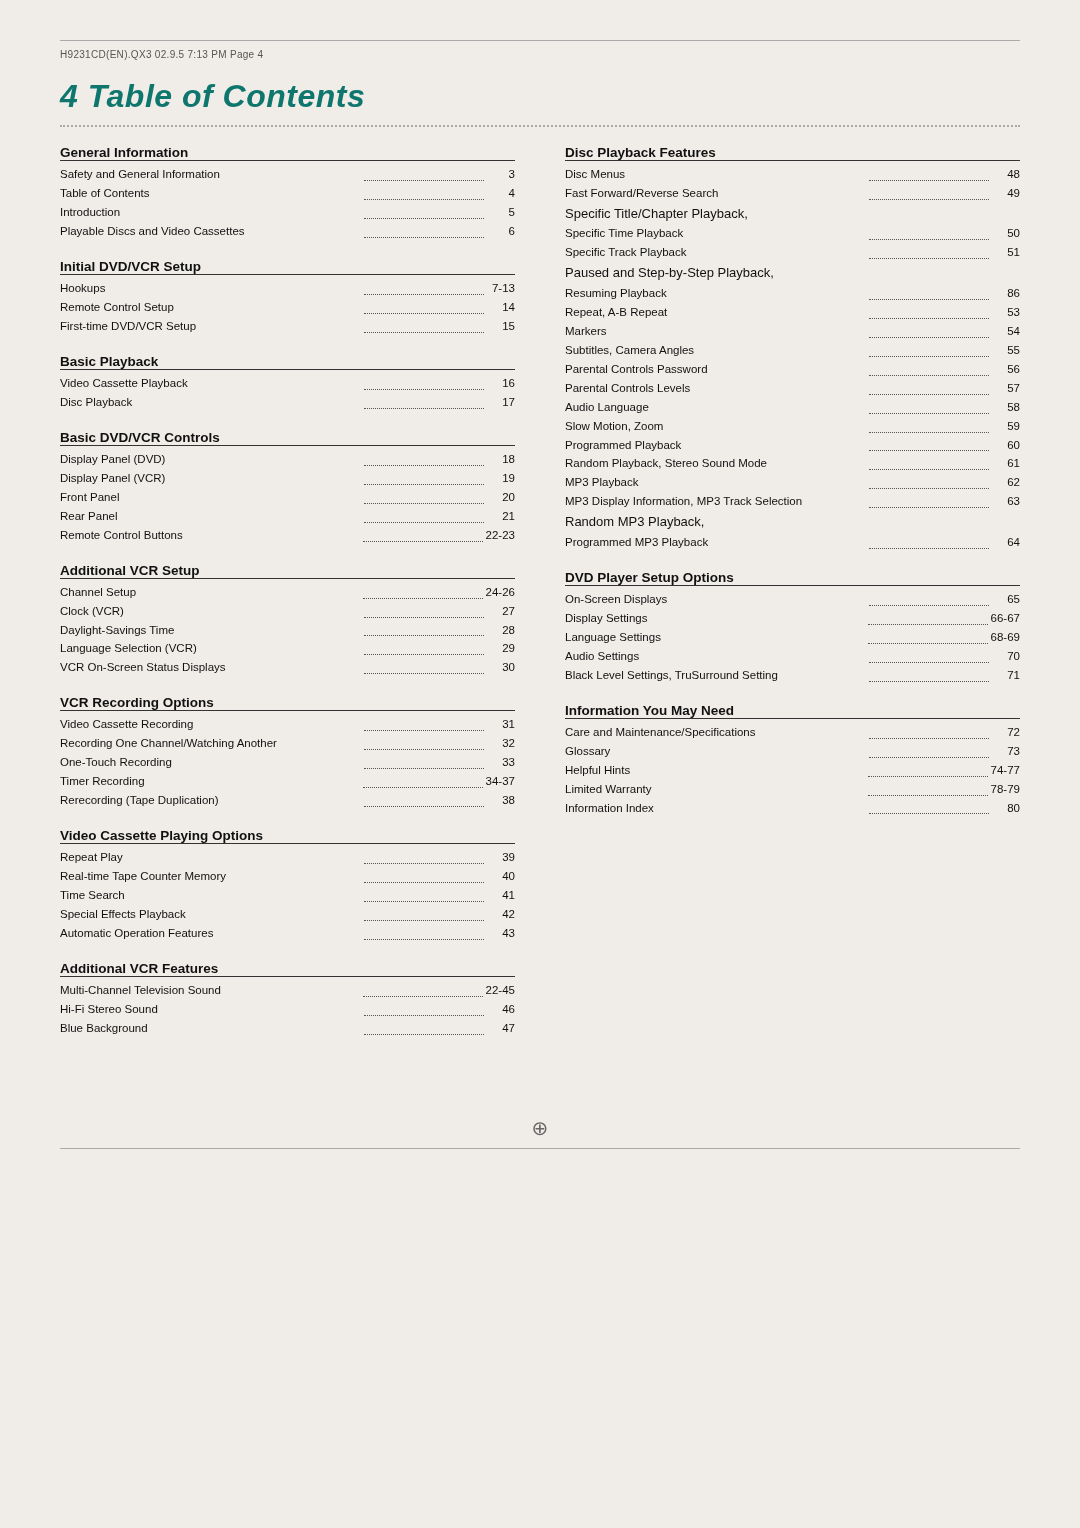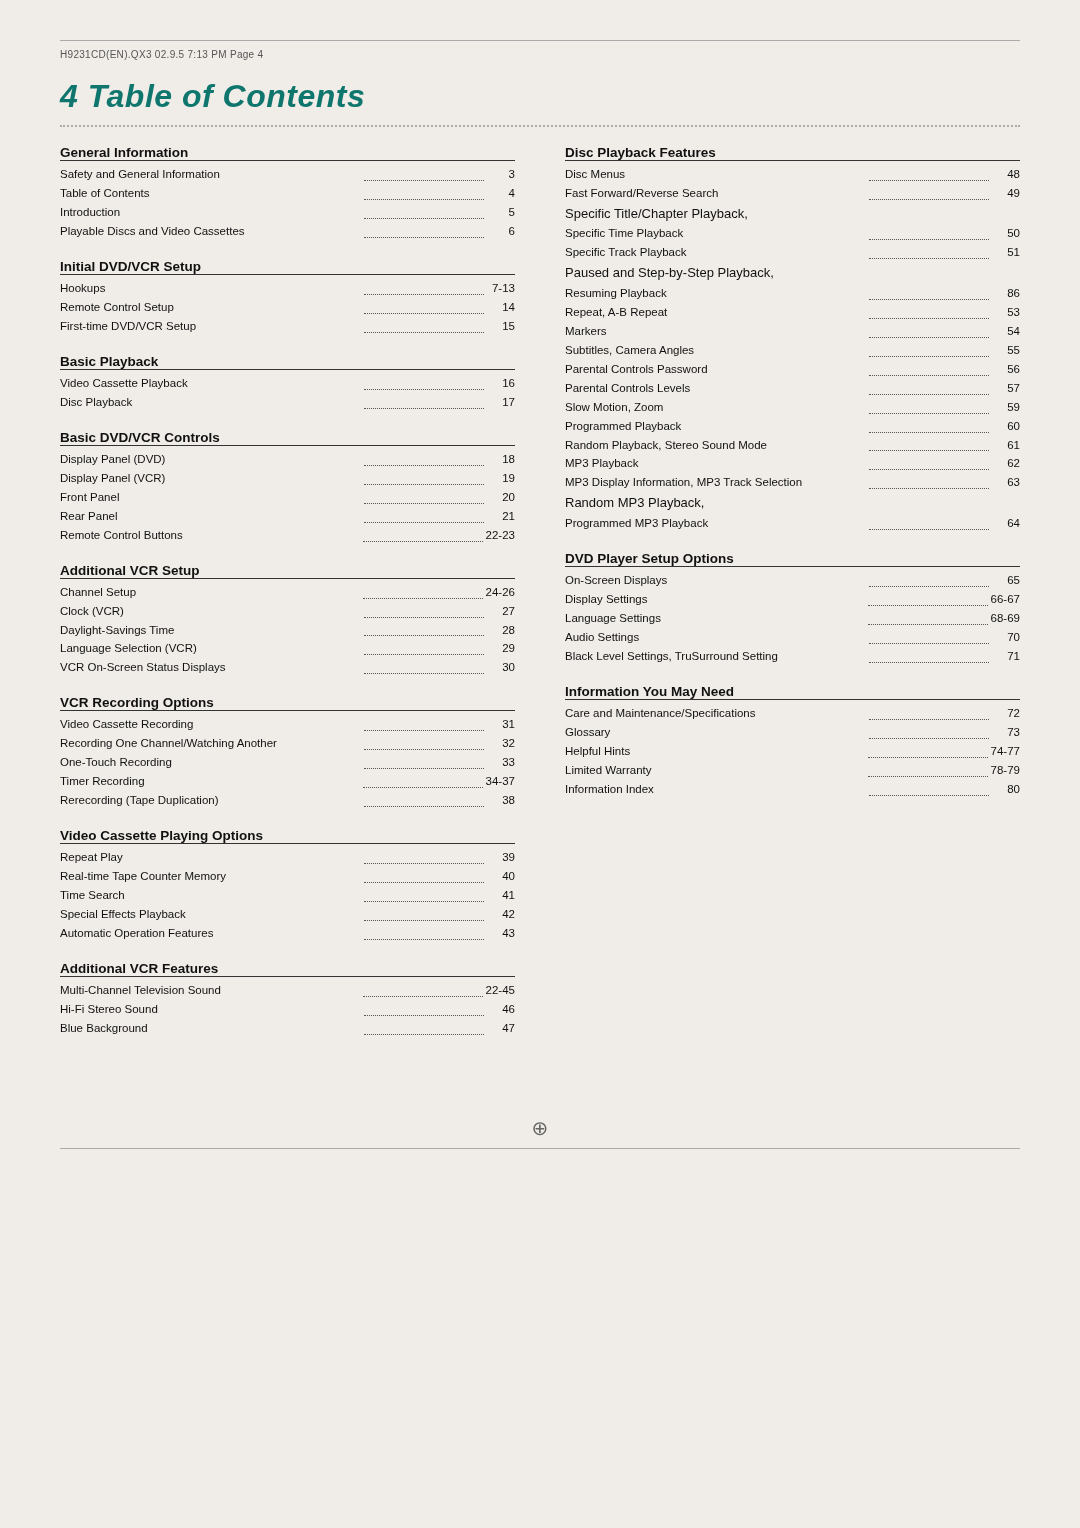--- a/index.html
+++ b/index.html
@@ -353,20 +353,25 @@
           <span class="entry-label">Parental Controls Password</span>
           <span class="dots"></span>
           <span class="page-num">56</span>
         </div>
         <div class="toc-entry">
           <span class="entry-label">Parental Controls Levels</span>
           <span class="dots"></span>
           <span class="page-num">57</span>
         </div>
         <div class="toc-entry">
+          <span class="entry-label">Audio Language</span>
+          <span class="dots"></span>
+          <span class="page-num">58</span>
+        </div>
+        <div class="toc-entry">
           <span class="entry-label">Slow Motion, Zoom</span>
           <span class="dots"></span>
           <span class="page-num">59</span>
         </div>
         <div class="toc-entry">
           <span class="entry-label">Programmed Playback</span>
           <span class="dots"></span>
           <span class="page-num">60</span>
         </div>
         <div class="toc-entry">

